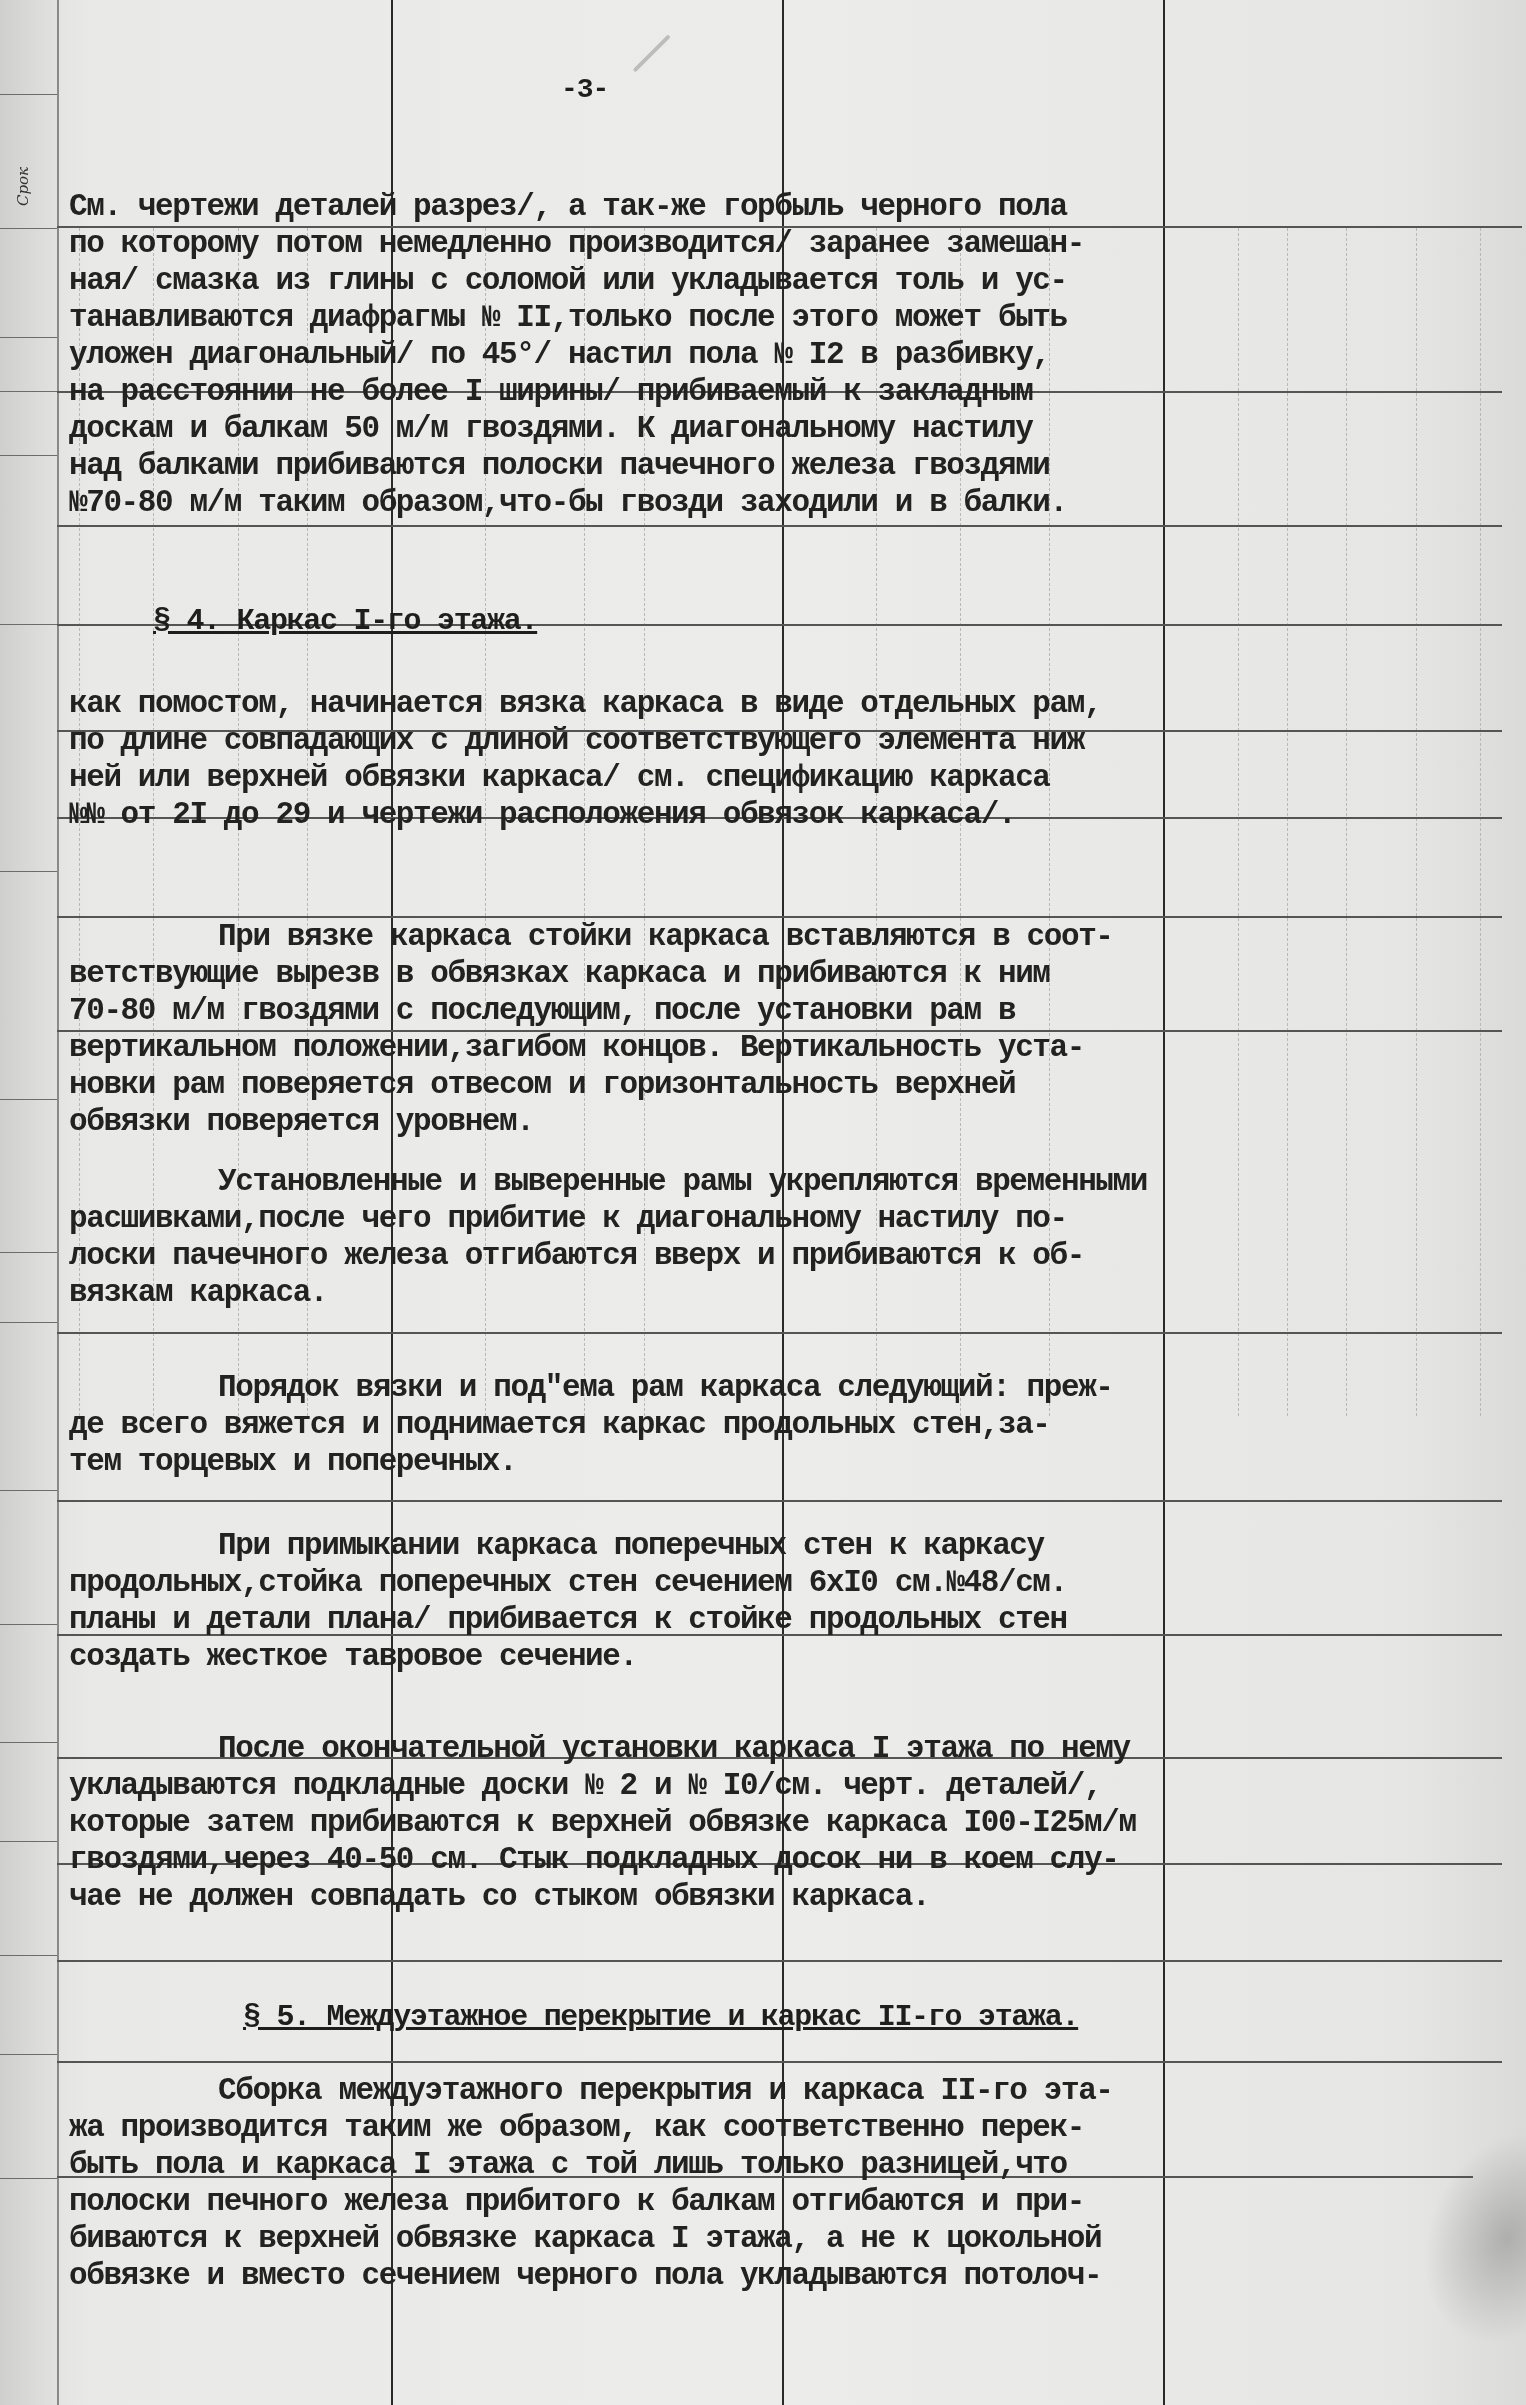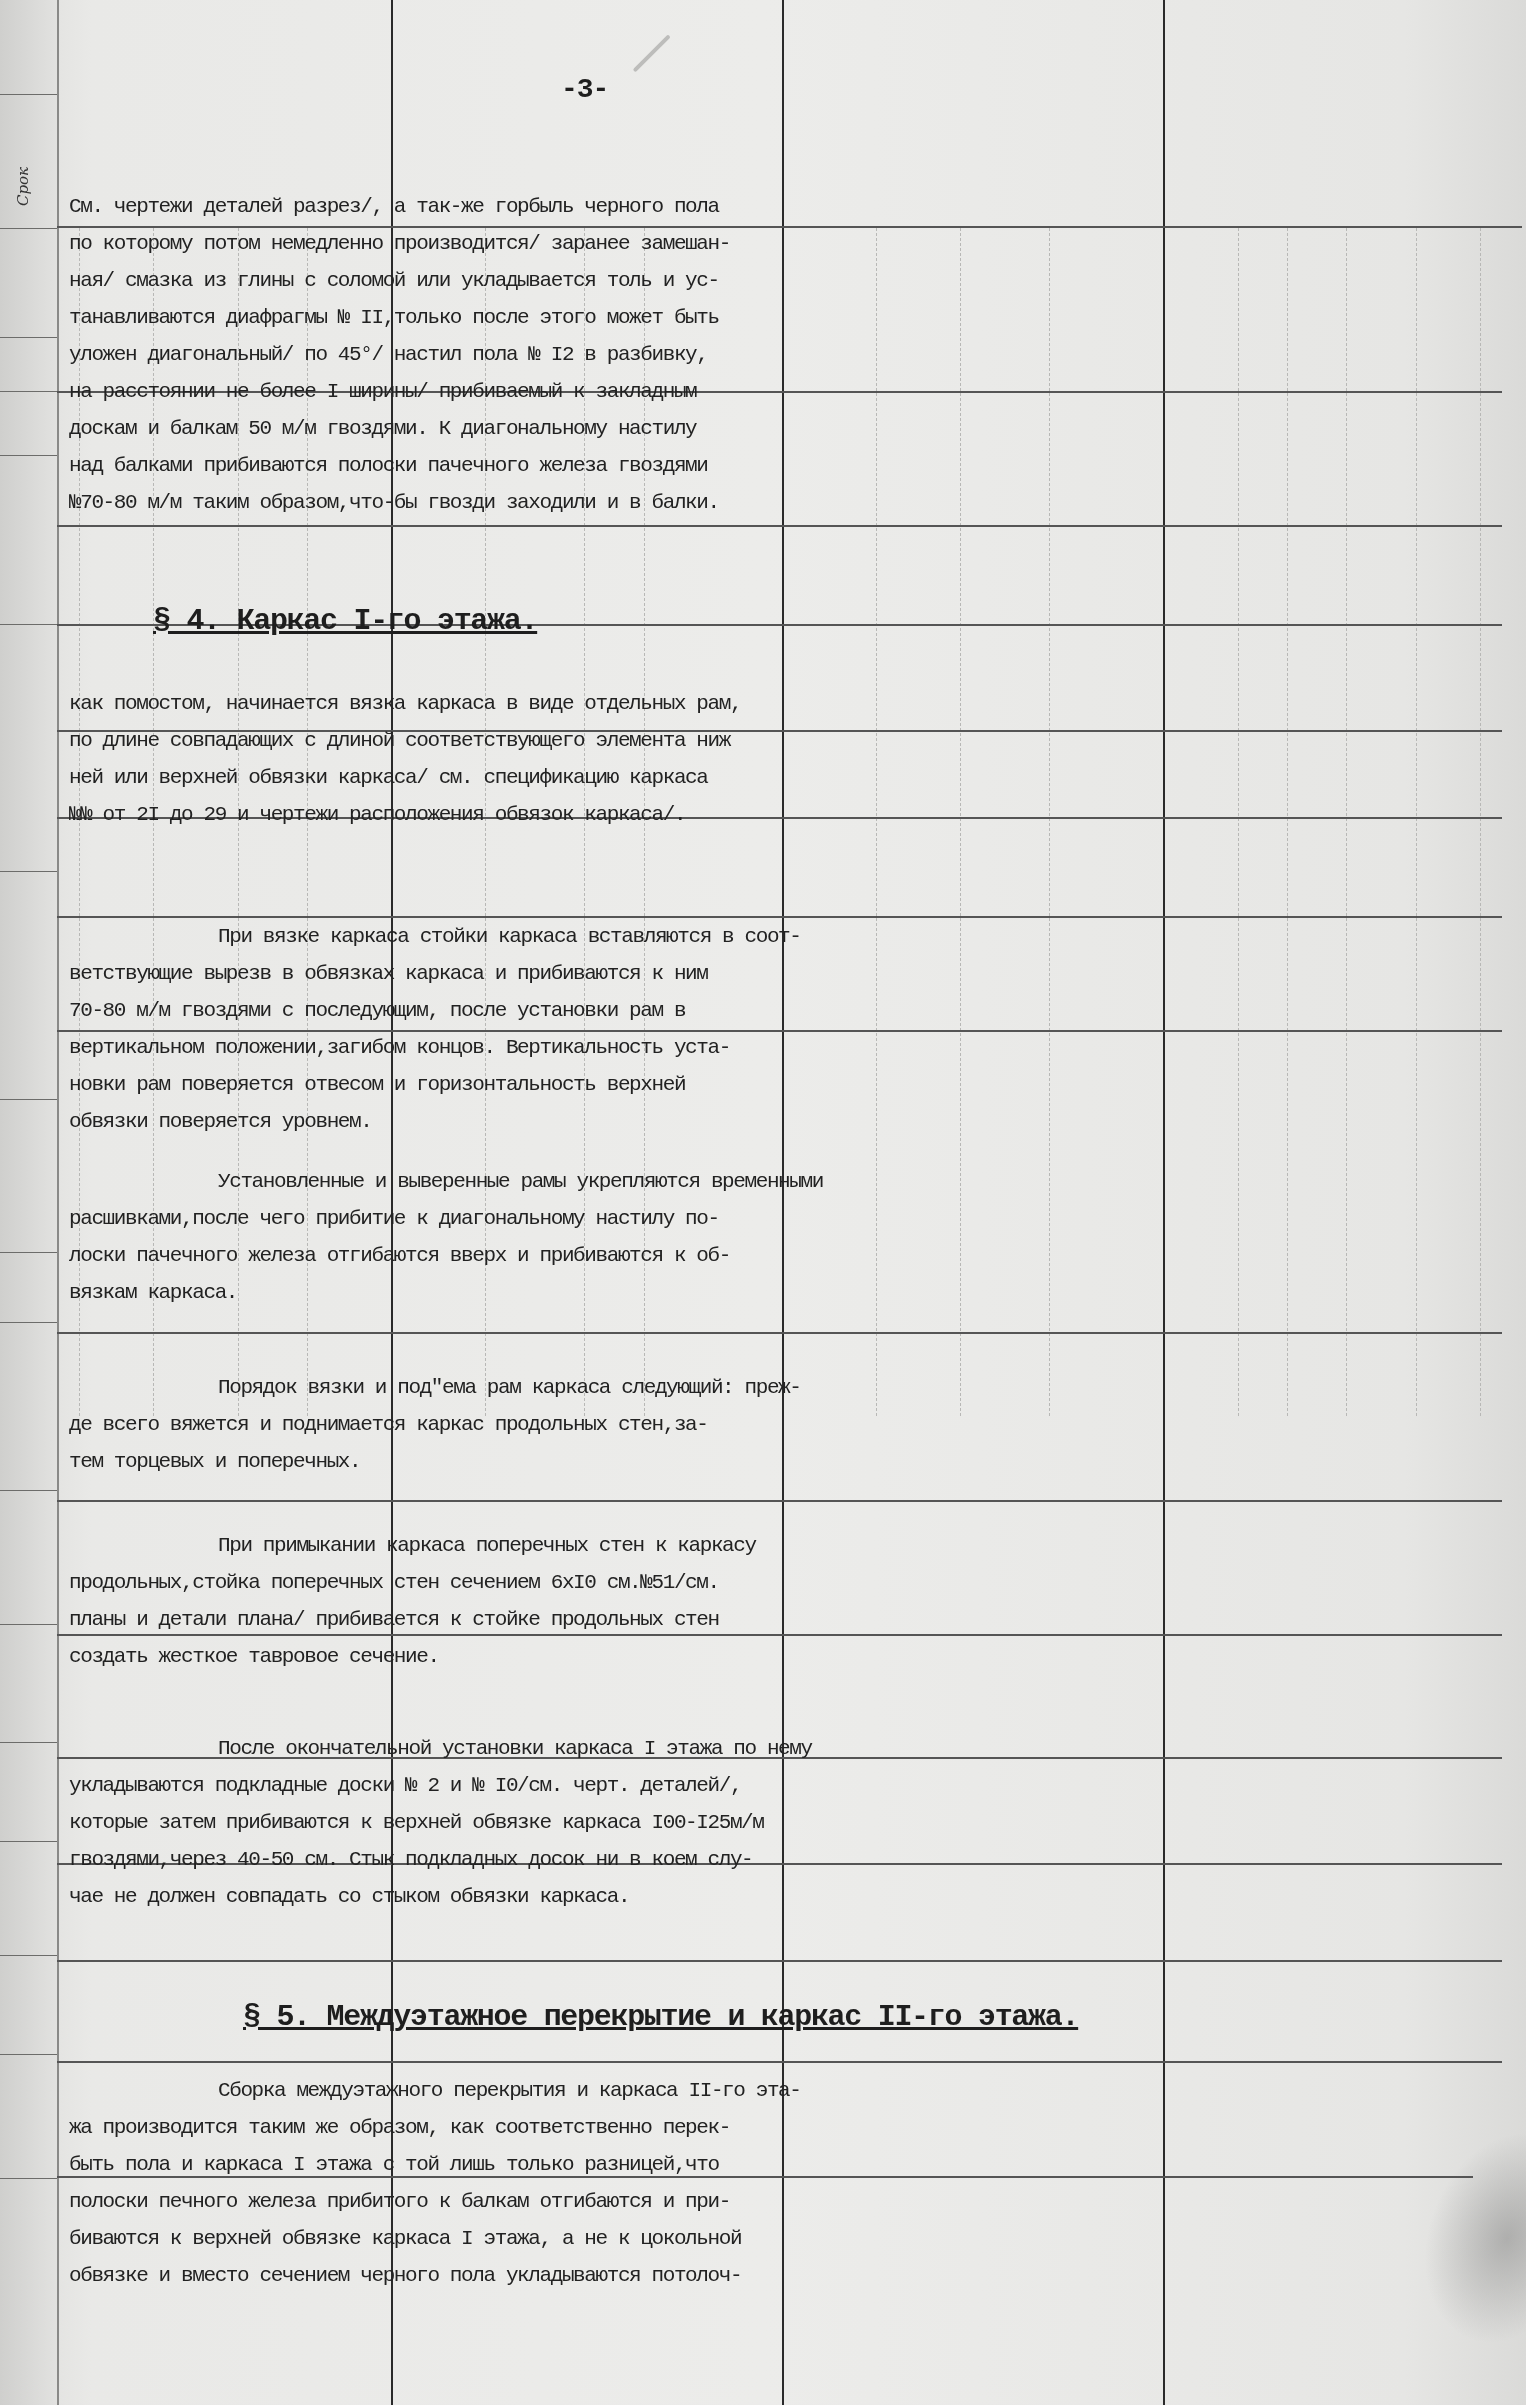--- a/index.html
+++ b/index.html
@@ -34,21 +34,21 @@
       position: absolute; left: 561px; top: 74px; font-size: 28px; font-weight: bold;
       letter-spacing: -1px;
     }
     .slash-mark {
       position: absolute; left: 634px; top: 69px; width: 50px; height: 4px;
       background: #bdbdbb; transform: rotate(-45deg); transform-origin: left center;
       border-radius: 2px;
     }
     .block { position: absolute; left: 69px; width: 1317px; }
     .line {
-      display: block; white-space: pre; font-size: 21px; line-height: 37px; font-weight: normal;
+      display: block; white-space: pre; font-size: 31px; line-height: 37px; font-weight: bold;
       letter-spacing: -1.4px; color: #222;
     }
     .indent { padding-left: 149px; }
     .heading {
       position: absolute; font-size: 30px; font-weight: bold; text-decoration: underline;
       white-space: pre; letter-spacing: -1.3px;
     }
     .scuff {
       position: absolute; right: -59px; bottom: 59px; width: 158px; height: 218px;
       background: radial-gradient(ellipse at center, rgba(90,90,90,0.35), rgba(0,0,0,0) 70%);
@@ -159,21 +159,21 @@
   </div>
 
   <div class="block" style="top:1369px">
     <span class="line indent">Порядок вязки и под"ема рам каркаса следующий: преж-</span>
     <span class="line">де всего вяжется и поднимается каркас продольных стен,за-</span>
     <span class="line">тем торцевых и поперечных.</span>
   </div>
 
   <div class="block" style="top:1527px">
     <span class="line indent">При примыкании каркаса поперечных стен к каркасу</span>
-    <span class="line">продольных,стойка поперечных стен сечением 6xI0 см.№51/см.</span>
+    <span class="line">продольных,стойка поперечных стен сечением 6xI0 см.№48/см.</span>
     <span class="line">планы и детали плана/ прибивается к стойке продольных стен</span>
     <span class="line">создать жесткое тавровое сечение.</span>
   </div>
 
   <div class="block" style="top:1730px">
     <span class="line indent">После окончательной установки каркаса I этажа по нему</span>
     <span class="line">укладываются подкладные доски № 2 и № I0/см. черт. деталей/,</span>
     <span class="line">которые затем прибиваются к верхней обвязке каркаса I00-I25м/м</span>
     <span class="line">гвоздями,через 40-50 см. Стык подкладных досок ни в коем слу-</span>
     <span class="line">чае не должен совпадать со стыком обвязки каркаса.</span>

